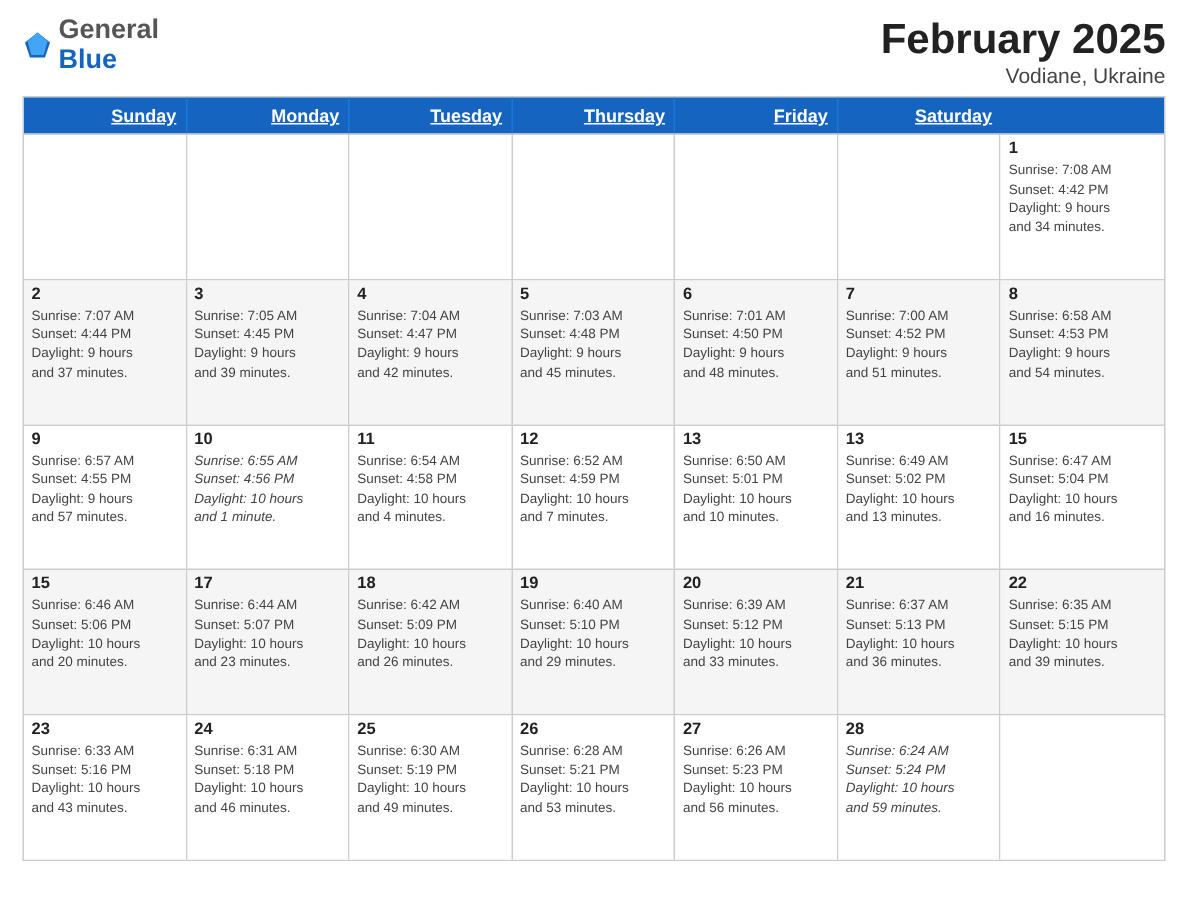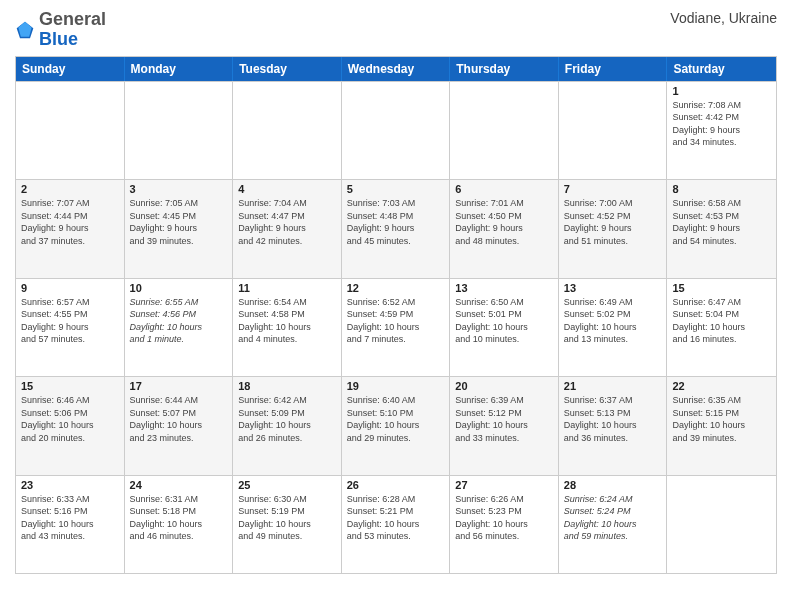--- a/index.html
+++ b/index.html
@@ -60,22 +60,23 @@
     .cal-header {
       display: grid;
       grid-template-columns: repeat(7, 1fr);
       background: #1565c0;
     }
     .cal-header-cell {
       color: #fff;
       font-size: 12px;
       font-weight: bold;
       padding: 5px 6px;
-      text-align: left;
+      text-align: right;
       border-right: 1px solid #1a78d6;
+      text-decoration: underline;
     }
     .cal-header-cell:last-child { border-right: none; }
     .cal-body {
       flex: 1;
       display: flex;
       flex-direction: column;
     }
     .cal-row {
       display: grid;
       grid-template-columns: repeat(7, 1fr);
@@ -116,30 +117,30 @@
       <svg class="logo-icon" viewBox="0 0 24 24">
         <polygon points="12,2 22,10 18,22 6,22 2,10" fill="#1565c0"></polygon>
         <polygon points="12,2 20,9 17,20 7,20 4,9" fill="#42a5f5"></polygon>
       </svg>
       <div class="logo-text">
         <span class="logo-general">General</span><br>
         <span class="logo-blue">Blue</span>
       </div>
     </div>
     <div class="title-block">
+      <div class="month-title">February 2025</div>
       <div class="location">Vodiane, Ukraine</div>
     </div>
   </div>
 
   <div class="calendar">
     <div class="cal-header">
     <div class="cal-header-cell">Sunday</div>
         <div class="cal-header-cell">Monday</div>
         <div class="cal-header-cell">Tuesday</div>
-        <div class="cal-header-cell">Wednesday</div>
         <div class="cal-header-cell">Thursday</div>
         <div class="cal-header-cell">Friday</div>
         <div class="cal-header-cell">Saturday</div>
       </div>
     <div class="cal-body">
     <div class="cal-row">
           <div class="cal-cell"></div>
           <div class="cal-cell"></div>
           <div class="cal-cell"></div>
           <div class="cal-cell"></div>

